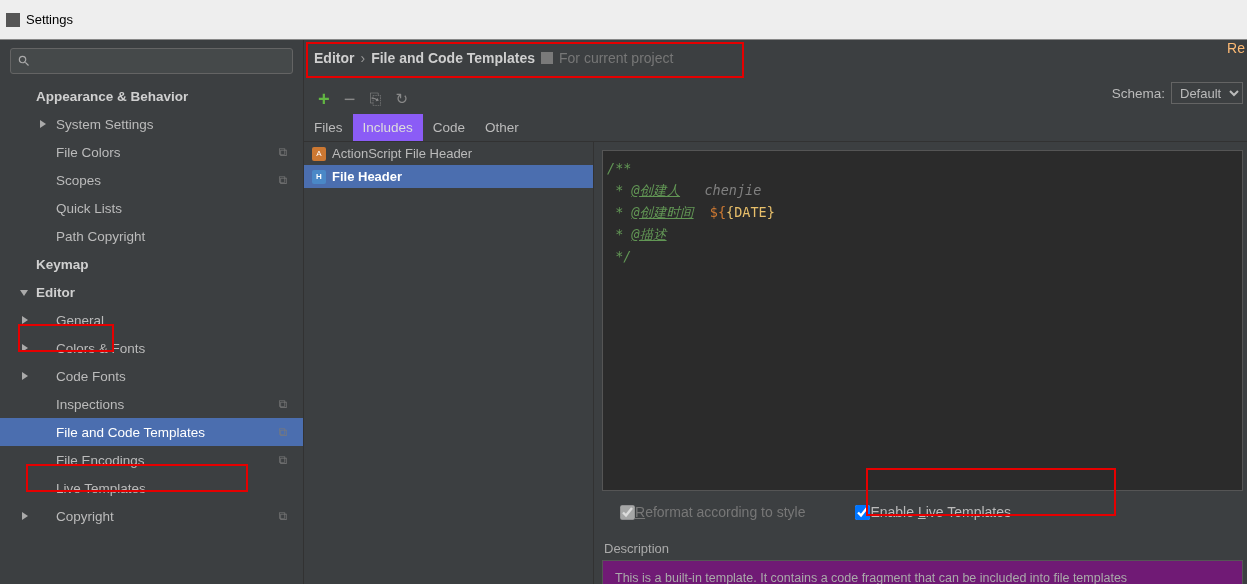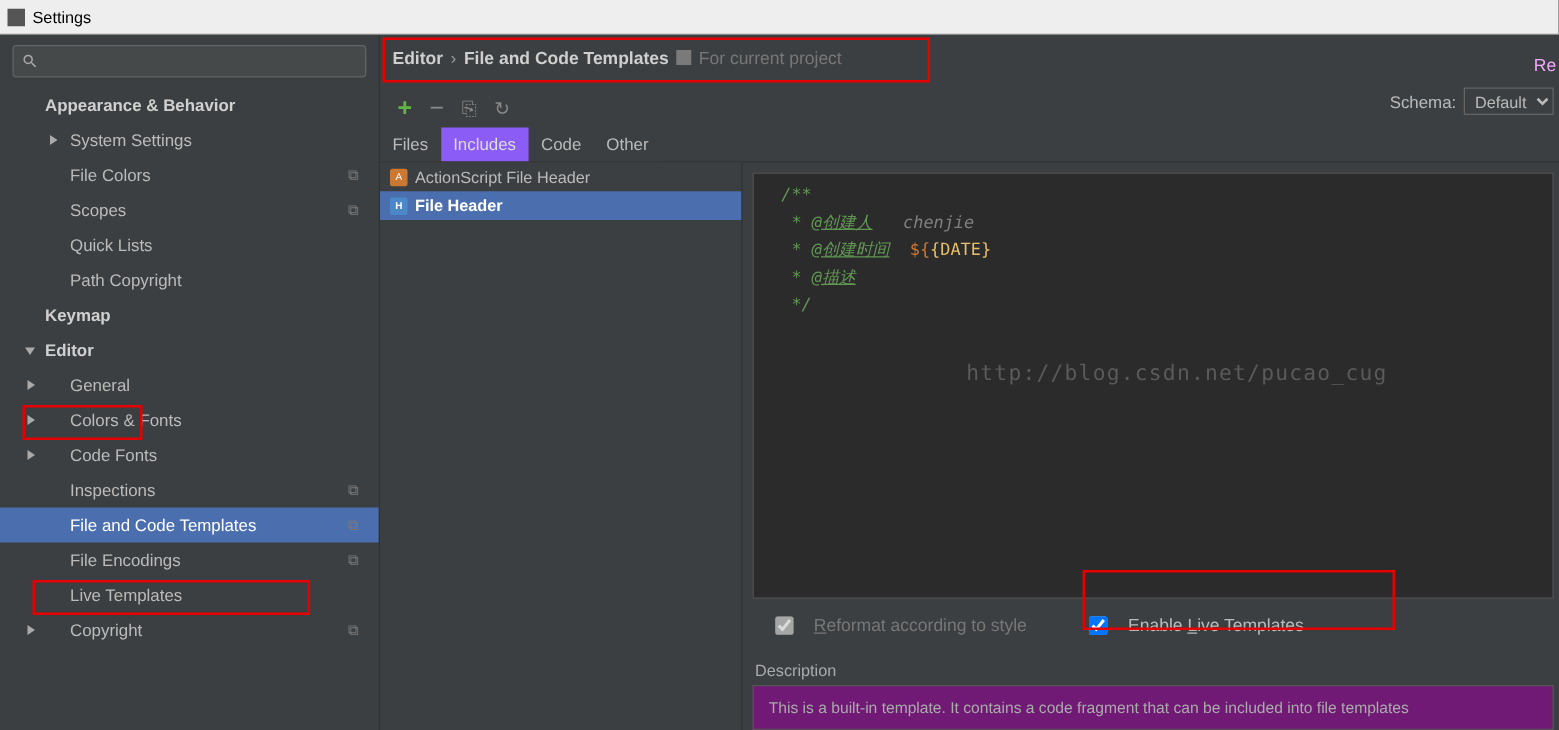--- a/index.html
+++ b/index.html
@@ -1,17 +1,17 @@
 <!DOCTYPE html>
 <html><head>
 <meta charset="utf-8">
 <style>
 * { box-sizing: border-box; margin: 0; padding: 0; }
 body { width: 1247px; height: 584px; background: #3c3f41; font-family: "Segoe UI", Arial, sans-serif; color: #bbbbbb; overflow: hidden; position: relative; }
-.titlebar { height: 28px; background: #eeeeee; display: flex; align-items: center; padding: 0 6px; font-size: 13px; color: #000; border-bottom: 1px solid #888; }
+.titlebar { height: 40px; background: #eeeeee; display: flex; align-items: center; padding: 0 6px; font-size: 13px; color: #000; border-bottom: 1px solid #888; }
 .titlebar .icon { width: 14px; height: 14px; background: #555; margin-right: 6px; display: inline-block; }
 .main { display: flex; height: calc(100% - 28px); }
 .sidebar { width: 304px; background: #3c3f41; border-right: 1px solid #323232; display: flex; flex-direction: column; }
 .search-box { margin: 8px 10px; background: #45494a; border: 1px solid #646464; border-radius: 3px; height: 26px; display: flex; align-items: center; padding: 0 6px; }
 .search-box svg { width: 14px; height: 14px; fill: #aaa; }
 .tree { flex: 1; overflow: auto; font-size: 13.5px; }
 .tree-item { height: 28px; display: flex; align-items: center; padding-left: 36px; position: relative; cursor: pointer; }
 .tree-item.group { font-weight: bold; color: #d0d0d0; padding-left: 36px; }
 .tree-item.sub { padding-left: 56px; }
 .tree-item.subsub { padding-left: 56px; text-align: right; }
@@ -20,46 +20,46 @@
 .tree-item .arrow.right { border-top: 4px solid transparent; border-bottom: 4px solid transparent; border-left: 6px solid #aaa; }
 .tree-item .arrow.down { border-left: 4px solid transparent; border-right: 4px solid transparent; border-top: 6px solid #aaa; left: 20px; top:12px; }
 .tree-item.sub .arrow { left: 40px; }
 .tree-item .copy-ic { position: absolute; right: 16px; color: #7a7a7a; font-size: 12px; }
 .content { flex: 1; display: flex; flex-direction: column; position: relative; }
 .breadcrumb-row { height: 36px; display: flex; align-items: center; padding-left: 10px; }
 .breadcrumb { font-size: 14px; color: #999; display: flex; align-items: center; gap: 6px; }
 .breadcrumb b { color: #cfcfcf; font-weight: bold; }
 .breadcrumb .proj-ic { width: 12px; height: 12px; background: #7a7a7a; display: inline-block; }
 .breadcrumb .hint { color: #777; }
-.reset { position: absolute; right: 2px; top: 16px; color: #f0abfc; font-size: 14px; }
+.reset { position: absolute; right: 2px; top: 0; color: #fdba74; font-size: 14px; }
 .schema-row { position: absolute; right: 4px; top: 42px; display: flex; align-items: center; gap: 6px; font-size: 13.5px; }
 .schema-row select { background: #3c3f41; color: #bbb; border: 1px solid #646464; height: 22px; font-size: 13px; padding: 0 4px; }
 .toolbar { height: 30px; display: flex; align-items: center; gap: 14px; padding-left: 14px; margin-top: 8px; }
 .toolbar .plus { color: #62b543; font-size: 20px; font-weight: bold; }
 .toolbar .minus { color: #888; font-size: 20px; }
 .toolbar .ic { color: #888; font-size: 15px; }
 .tabs { display: flex; height: 28px; border-bottom: 1px solid #323232; font-size: 13.5px; }
 .tab { padding: 0 10px; display: flex; align-items: center; background: #3c3f41; cursor: pointer; }
 .tab.active { background: #8b5cf6; color: #ddd; }
 .split { display: flex; flex: 1; min-height: 0; }
 .list-pane { width: 290px; background: #3c3f41; border-right: 1px solid #323232; }
 .list-item { height: 23px; display: flex; align-items: center; padding-left: 8px; font-size: 13px; gap: 6px; cursor: pointer; }
 .list-item.sel { background: #4b6eaf; color: #fff; font-weight: bold; }
 .file-ic { width: 14px; height: 14px; background: #cc7832; display: inline-block; border-radius: 2px; font-size: 8px; color: #fff; text-align: center; line-height: 14px; }
 .file-ic.blue { background: #4a88c7; }
 .editor-pane { flex: 1; display: flex; flex-direction: column; background: #2b2b2b; border: 1px solid #555; margin: 8px 4px 0 8px; position: relative; }
-.code { font-family: Consolas, monospace; font-size: 13.5px; padding: 6px 22px; line-height: 22px; white-space: pre; color: #cc7832; }
+.code { font-family: Consolas, monospace; font-size: 13.5px; padding: 6px 4px; line-height: 22px; white-space: pre; color: #cc7832; }
 .code .c-green { color: #629755; font-style: italic; }
 .code .c-tag { color: #629755; font-style: italic; text-decoration: underline; }
 .code .c-var { color: #cc7832; }
 .code .c-br { color: #e8bf6a; font-style: italic;}
 .code .c-auth { color: #808080; font-style: italic;}
 .watermark { position: absolute; left: 170px; top: 150px; font-family: monospace; font-size: 17px; color: #5a5a5a; letter-spacing: 1px; }
 .options-row { height: 42px; display: flex; align-items: center; gap: 50px; padding-left: 18px; background: #3c3f41; font-size: 14px; margin: 0 4px 0 8px; }
-.chk { display: flex; align-items: center; gap: 16px; }
+.chk { display: flex; align-items: center; gap: 0; }
 .chk input { width: 15px; height: 15px; }
 .chk .u { text-decoration: underline; }
 .chk.dis { color: #777; }
 .desc-section { margin: 4px 4px 0 8px; }
 .desc-label { font-size: 13px; color: #aaa; padding: 4px 2px; }
 .desc-box { border: 1px solid #555; background: #701a75; padding: 10px 12px; font-size: 12.5px; color: #aaa; }
 .redbox { position: absolute; border: 2px solid #e60000; pointer-events: none; }
 </style>
 </head>
 <body>
@@ -181,21 +181,20 @@
             <span>File Header</span>
           </div>
         </div>
       <div style="flex:1; display:flex; flex-direction:column;">
         <div class="editor-pane">
           <div class="code"><span class="c-green">/**</span>
  <span class="c-green">*</span> <span class="c-tag">@创建人</span>   <span class="c-auth">chenjie</span>
  <span class="c-green">*</span> <span class="c-tag">@创建时间</span>  <span class="c-var">${</span><span class="c-br" style="font-style:normal;">{</span><span style="color:#e8bf6a;font-style:normal">DATE</span><span style="color:#e8bf6a;font-style:normal">}</span>
  <span class="c-green">*</span> <span class="c-tag">@描述</span>
  <span class="c-green">*/</span></div>
-          <div class="watermark">http://blog.csdn.net/pucao_cug</div>
         </div>
         <div class="options-row">
           <label class="chk dis">
             <input type="checkbox" checked="" disabled="" style="">
             <span><span class="u">R</span>eformat according to style</span>
           </label>
           <label class="chk">
             <input type="checkbox" checked="" style="">
             <span><span>Enable </span><span class="u">L</span><span>ive Templates</span></span>
           </label>

